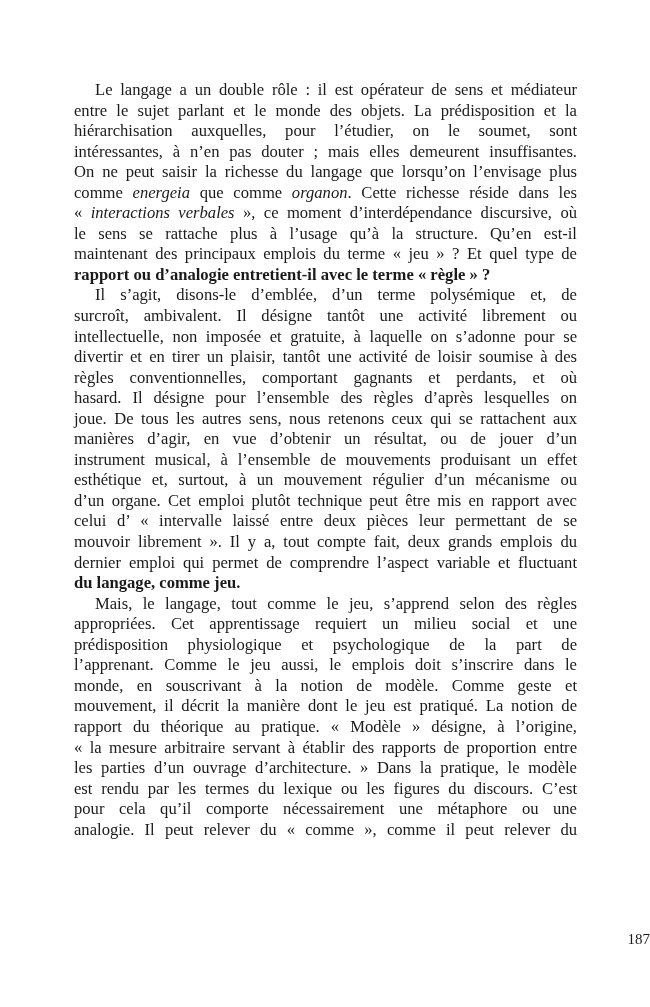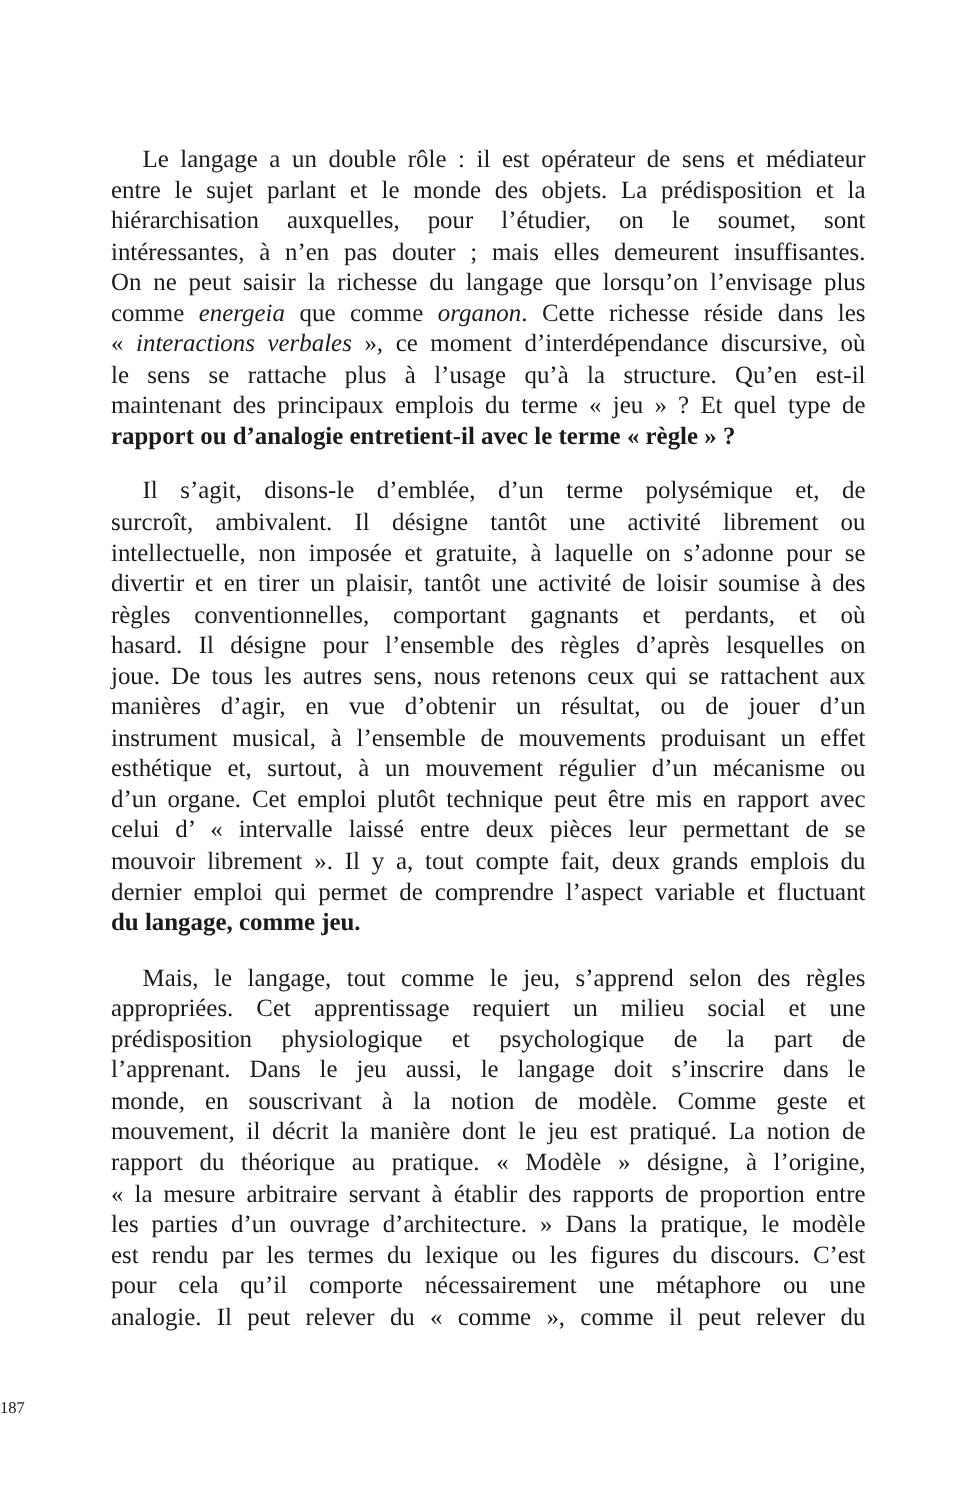--- a/index.html
+++ b/index.html
@@ -33,29 +33,28 @@
       white-space: nowrap;
       text-align: justify;
       text-align-last: justify;
     }
     .line.last {
       text-align-last: left;
       font-weight: bold;
     }
     .line.indent {
       padding-left: 21px;
-      margin-top: 16px;
     }
     .page-number {
       position: absolute;
       left: 0;
       width: 650px;
       top: 929px;
-      text-align: left;
-      font-size: 11px;
+      text-align: right;
+      font-size: 15px;
       line-height: 20px;
     }
     em { font-style: italic; }
   </style>
 </head>
 <body>
 
 <div class="page">
 
   <div class="para">
@@ -86,21 +85,21 @@
     <span class="line">celui d’ « intervalle laissé entre deux pièces leur permettant de se</span>
     <span class="line">mouvoir librement ».  Il y a, tout compte fait, deux grands emplois du</span>
     <span class="line">dernier emploi qui permet de comprendre l’aspect variable et fluctuant</span>
     <span class="line last">du langage, comme jeu.</span>
   </div>
 
   <div class="para">
     <span class="line indent">Mais, le langage, tout comme le jeu, s’apprend selon des règles</span>
     <span class="line">appropriées. Cet apprentissage requiert un milieu social et une</span>
     <span class="line">prédisposition physiologique et psychologique de la part de</span>
-    <span class="line">l’apprenant. Dans le jeu aussi, le langage doit s’inscrire dans le</span>
+    <span class="line">l’apprenant. Comme le jeu aussi, le emplois doit s’inscrire dans le</span>
     <span class="line">monde, en souscrivant à la notion de modèle. Comme geste et</span>
     <span class="line">mouvement, il décrit la manière dont le jeu est pratiqué.  La notion de</span>
     <span class="line">rapport du théorique au   pratique. « Modèle » désigne, à l’origine,</span>
     <span class="line">« la mesure arbitraire servant à établir des rapports de proportion entre</span>
     <span class="line">les parties d’un ouvrage d’architecture. » Dans la pratique, le modèle</span>
     <span class="line">est rendu par les termes du lexique ou  les figures du discours. C’est</span>
     <span class="line">pour cela qu’il comporte nécessairement  une métaphore ou une</span>
     <span class="line">analogie. Il peut relever du « comme », comme il peut relever du</span>
   </div>
 

